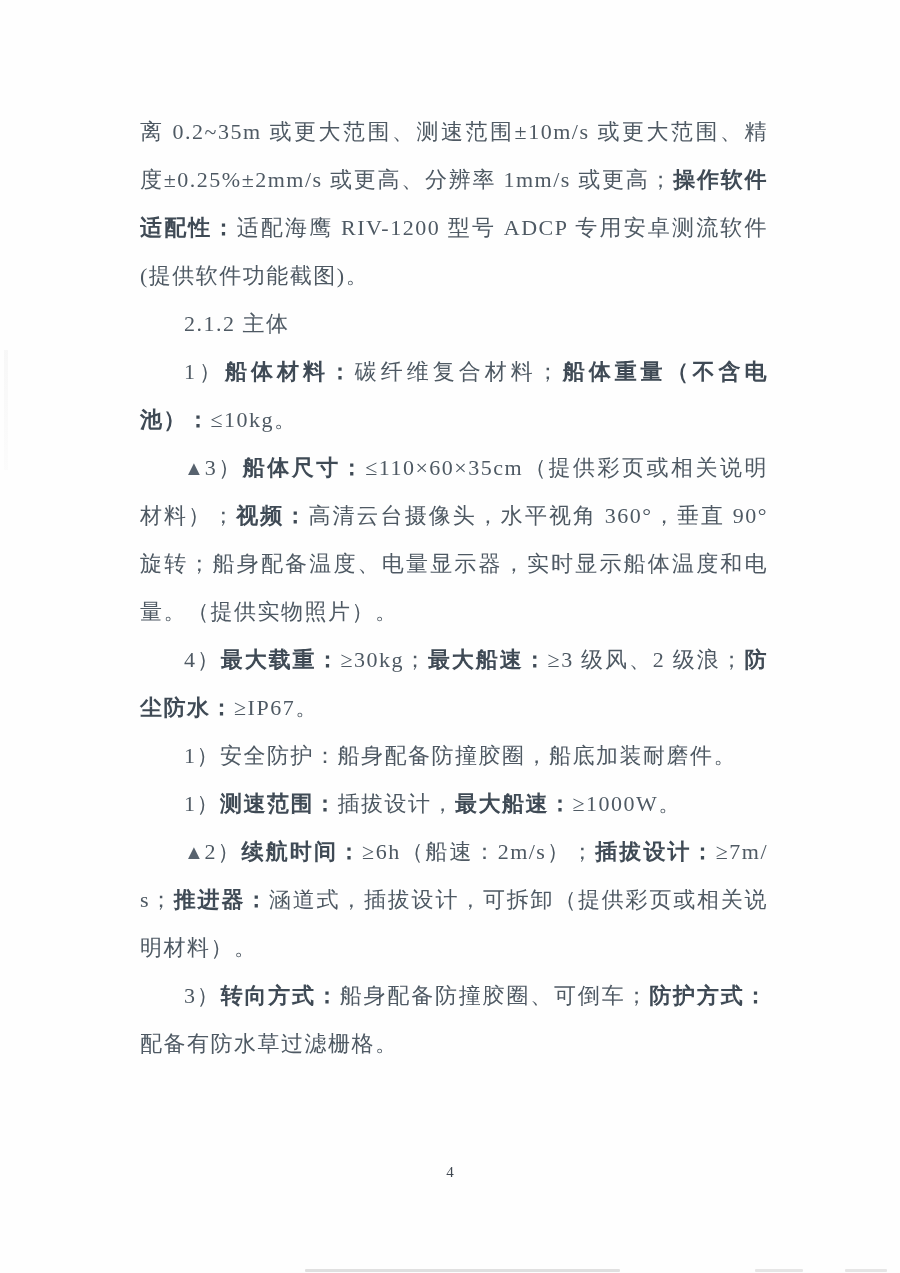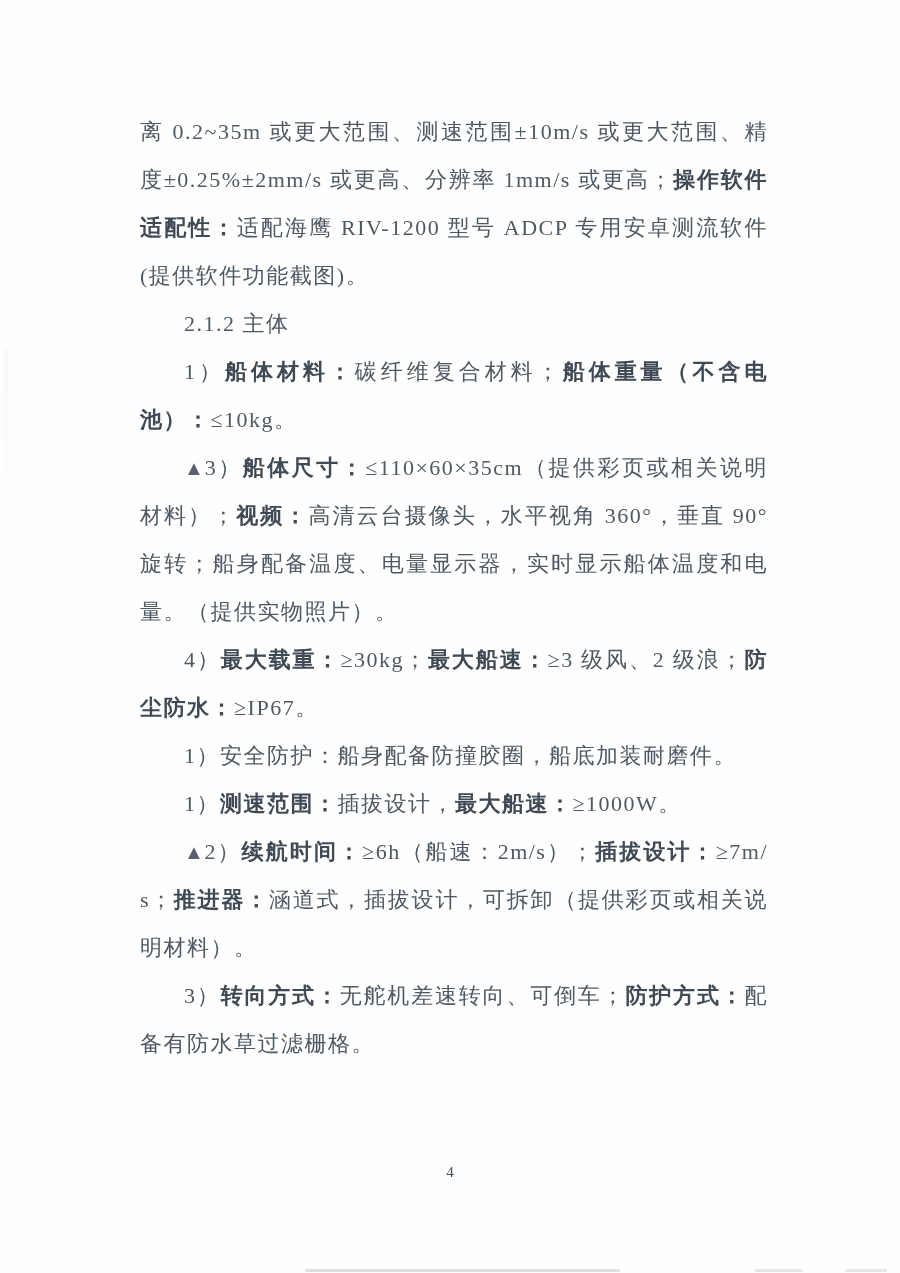--- a/index.html
+++ b/index.html
@@ -77,21 +77,21 @@
 
   <div class="doc-body">
       <p class="para"><span class="seg-regular">离 0.2~35m 或更大范围、测速范围±10m/s 或更大范围、精度±0.25%±2mm/s 或更高、分辨率 1mm/s 或更高；</span><span class="seg-bold">操作软件适配性：</span><span class="seg-regular">适配海鹰 RIV-1200 型号 ADCP 专用安卓测流软件(提供软件功能截图)。</span></p>
       <p class="para indent"><span class="seg-regular">2.1.2 主体</span></p>
       <p class="para indent"><span class="seg-regular">1）</span><span class="seg-bold">船体材料：</span><span class="seg-regular">碳纤维复合材料；</span><span class="seg-bold">船体重量（不含电池）：</span><span class="seg-regular">≤10kg。</span></p>
       <p class="para indent"><span class="seg-marker">▲</span><span class="seg-regular">3）</span><span class="seg-bold">船体尺寸：</span><span class="seg-regular">≤110×60×35cm（提供彩页或相关说明材料）；</span><span class="seg-bold">视频：</span><span class="seg-regular">高清云台摄像头，水平视角 360°，垂直 90°旋转；船身配备温度、电量显示器，实时显示船体温度和电量。（提供实物照片）。</span></p>
       <p class="para indent"><span class="seg-regular">4）</span><span class="seg-bold">最大载重：</span><span class="seg-regular">≥30kg；</span><span class="seg-bold">最大船速：</span><span class="seg-regular">≥3 级风、2 级浪；</span><span class="seg-bold">防尘防水：</span><span class="seg-regular">≥IP67。</span></p>
       <p class="para indent"><span class="seg-regular">1）安全防护：船身配备防撞胶圈，船底加装耐磨件。</span></p>
       <p class="para indent"><span class="seg-regular">1）</span><span class="seg-bold">测速范围：</span><span class="seg-regular">插拔设计，</span><span class="seg-bold">最大船速：</span><span class="seg-regular">≥1000W。</span></p>
       <p class="para indent"><span class="seg-marker">▲</span><span class="seg-regular">2）</span><span class="seg-bold">续航时间：</span><span class="seg-regular">≥6h（船速：2m/s）；</span><span class="seg-bold">插拔设计：</span><span class="seg-regular">≥7m/s；</span><span class="seg-bold">推进器：</span><span class="seg-regular">涵道式，插拔设计，可拆卸（提供彩页或相关说明材料）。</span></p>
-      <p class="para indent"><span class="seg-regular">3）</span><span class="seg-bold">转向方式：</span><span class="seg-regular">无舵机差速转向、可倒车；</span><span class="seg-bold">防护方式：</span><span class="seg-regular">配备有防水草过滤栅格。</span></p>
+      <p class="para indent"><span class="seg-regular">3）</span><span class="seg-bold">转向方式：</span><span class="seg-regular">船身配备防撞胶圈、可倒车；</span><span class="seg-bold">防护方式：</span><span class="seg-regular">配备有防水草过滤栅格。</span></p>
     </div>
 
   <div class="page-number">4</div>
 
   <div class="scan-artifact artifact-1"></div>
   <div class="scan-artifact artifact-2"></div>
   <div class="scan-artifact artifact-3"></div>
   <div class="edge-smudge"></div>
 </div>
 

